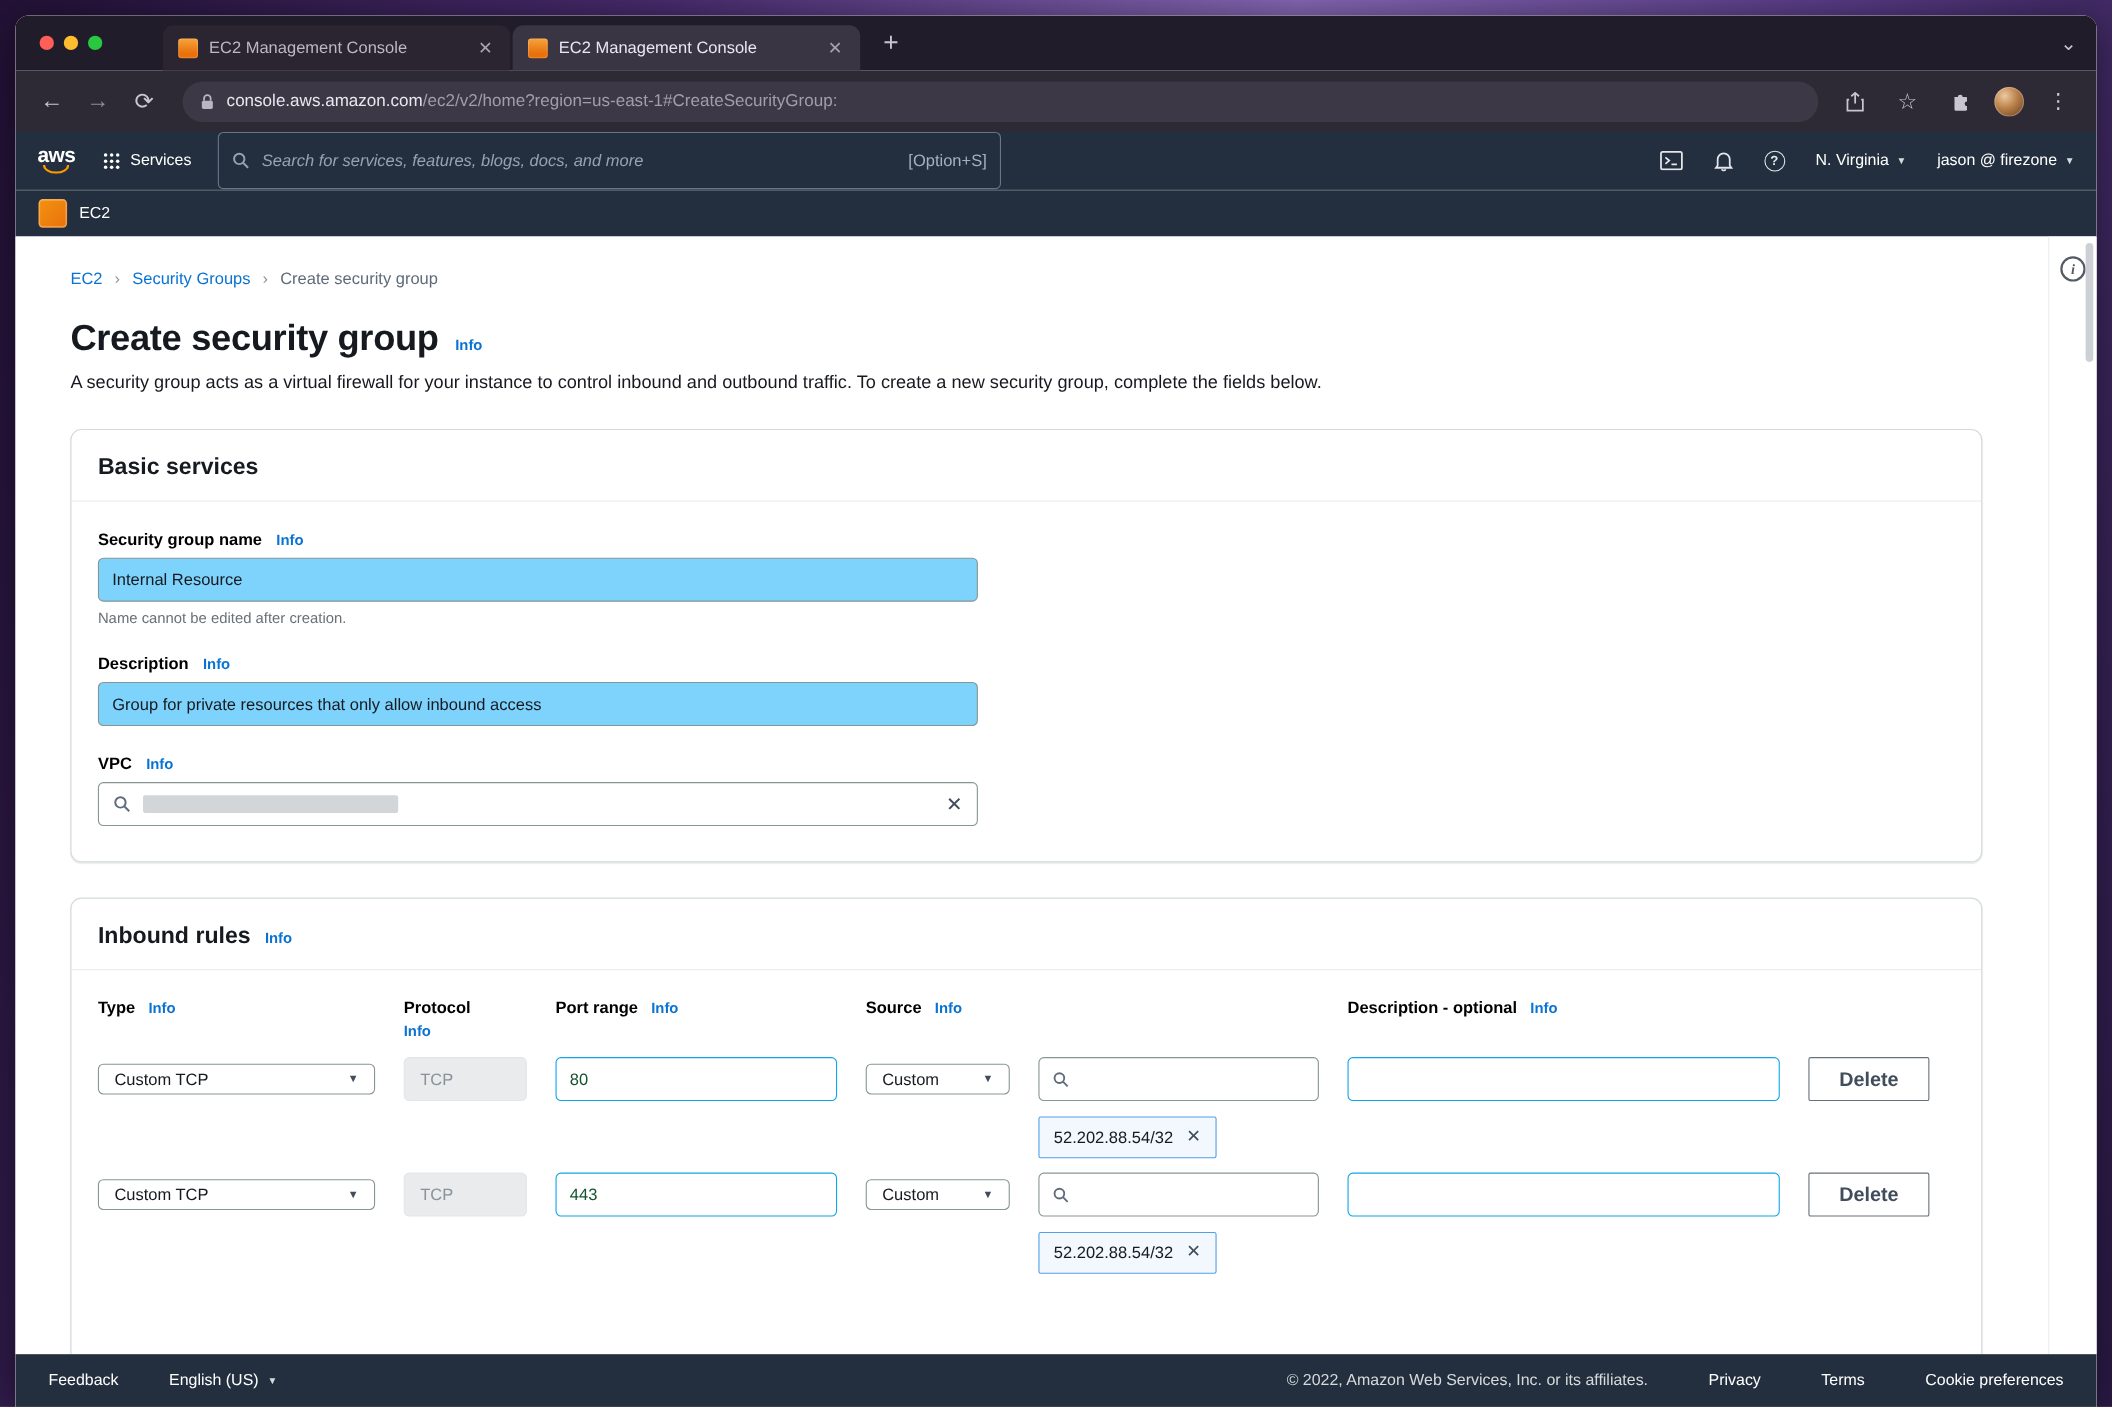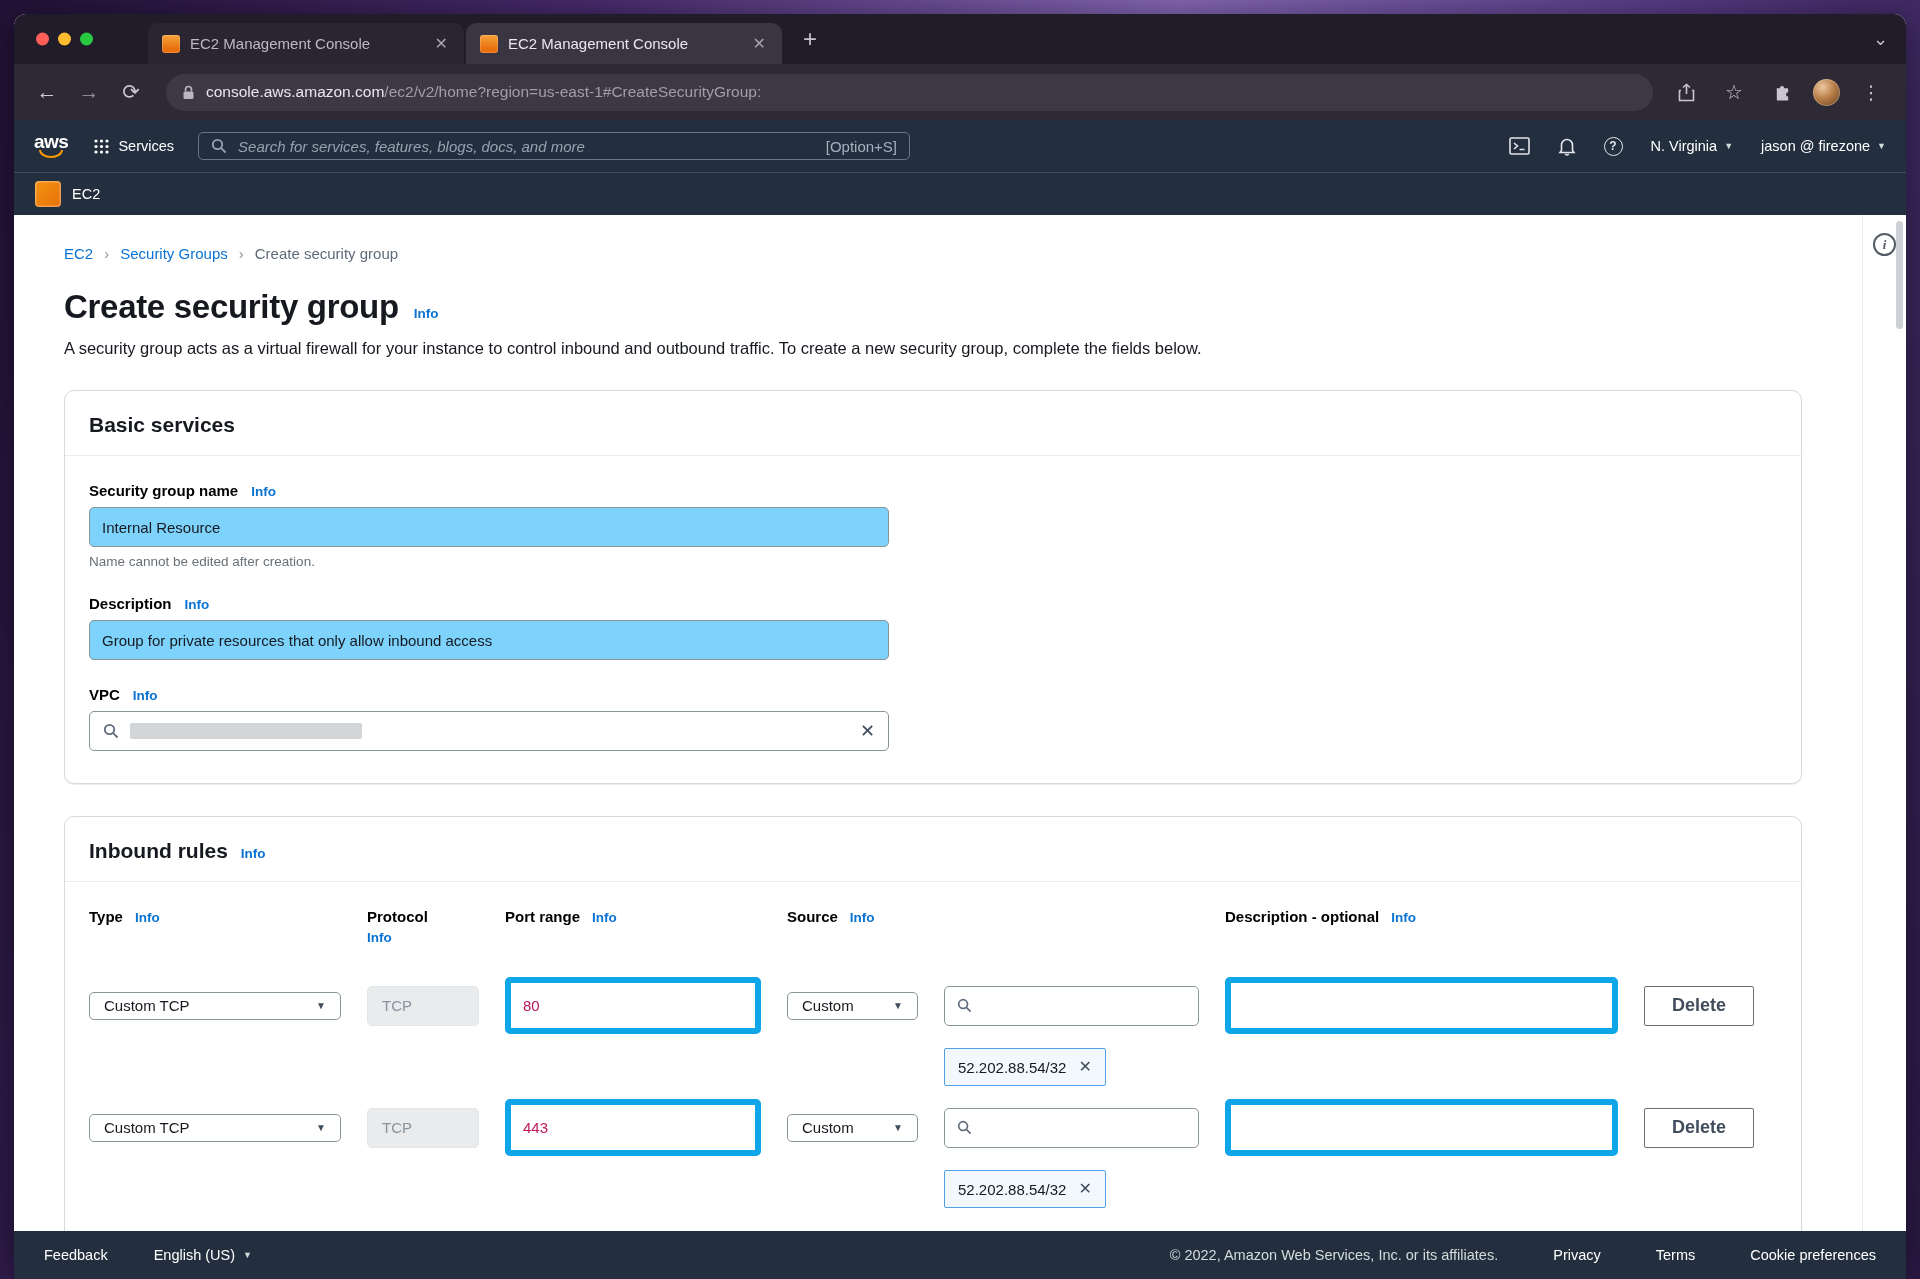--- a/index.html
+++ b/index.html
@@ -43,21 +43,21 @@
   .avatar { width:27px; height:27px; border-radius:50%;
             background: radial-gradient(circle at 35% 30%, #ecc9a0 0%, #b97f49 45%, #5e3b1d 100%);
             box-shadow: inset 0 0 0 1px rgba(255,255,255,.25); }
   
   .aws-header { height:53px; background:#232f3e; display:flex; align-items:center; padding:0 20px; gap:20px;
                 border-bottom:1px solid rgba(255,255,255,.14); flex-shrink:0; color:#fff; }
   .aws-logo { display:flex; flex-direction:column; align-items:center; margin-right:2px; }
   .aws-logo-text { font-weight:700; font-size:19px; letter-spacing:-.5px; line-height:16px; }
   .aws-smile { width:24px; height:8px; border:2px solid #f90; border-top:none; border-radius:0 0 12px 12px / 0 0 8px 8px; }
   .services { display:flex; align-items:center; gap:9px; font-size:14.5px; padding:6px 4px; }
-  .console-search { flex:0 1 712px; height:28px; border:1px solid #697687; border-radius:5px;
+  .console-search { flex:0 1 712px; height:52px; border:1px solid #697687; border-radius:5px;
                     display:flex; align-items:center; gap:11px; padding:0 12px; color:#95a3b1; }
   .console-search input { flex:1; background:transparent; border:none; outline:none; color:#fff;
                           font-style:italic; font-size:15px; font-family:inherit; }
   .console-search input::placeholder { color:#95a3b1; font-style:italic; }
   .search-shortcut { font-size:15px; color:#a4b1bf; font-style:normal;text-align:right; }
   .header-right { margin-left:auto; display:flex; align-items:center; gap:28px; }
   .help-circle { width:19px; height:19px; border:1.7px solid #e3e6ea; border-radius:50%;
                  display:grid; place-items:center; font-size:12px; font-weight:700; color:#e3e6ea; }
   .hdr-menu { display:flex; align-items:center; gap:7px; font-size:14.5px; }
   .caret-sm { font-size:9px; color:#d5dbdb; }
@@ -95,32 +95,32 @@
                 padding:0 12px; font-size:15px; color:#16191f; font-family:inherit; outline:none; display:block; background:#7dd3fc; }
   .field-help { margin-top:7px; font-size:13.5px; color:#687078; }
   .field-gap { height:26px; }
   .search-box { margin-top:8px; width:800px; height:40px; border:1px solid #879596; border-radius:5px;
                 display:flex; align-items:center; gap:11px; padding:0 13px; background:#fff; }
   .redacted { width:232px; height:16px; background:#d3d6d9; border-radius:2px; }
   .clear-x { margin-left:auto; font-size:18px; color:#414d5c; cursor:pointer; line-height:1; }
   
   .rules-grid { display:grid; grid-template-columns:252px 112px 256px 131px 255px 393px 1fr;
                 column-gap:26px; align-items:center; }
-  .rules-head { align-items:start; margin-bottom:32px; }
+  .rules-head { align-items:start; margin-bottom:16px; }
   .col-head { display:flex; align-items:baseline; gap:12px; font-size:15px; font-weight:700; color:#000; }
   .col-head.stack { flex-direction:column; gap:5px; }
   .span2 { grid-column:4 / 6; }
   .col6 { grid-column:6 / 7; }
   .select { height:28px; border:1px solid #879596; border-radius:5px; background:#fff; display:flex;
             align-items:center; justify-content:space-between; padding:0 14px; font-size:15px; color:#16191f; cursor:pointer; }
   .select .tri { font-size:10px; color:#414d5c; }
   .disabled-field { height:40px; background:#e9ebed; border:1px solid #e2e6e8; border-radius:5px;
                     display:flex; align-items:center; padding:0 14px; font-size:15px; color:#87929c; }
-  .cell-input { width:100%; height:57px; border:6px solid #0ea5e9; border-radius:5px; padding:0 12px;
-                font-size:15px; color:#be185d; font-family:inherit; outline:none; background:#fff; }
+  .cell-input { width:100%; height:40px; border:1px solid #0ea5e9; border-radius:5px; padding:0 12px;
+                font-size:15px; color:#14532d; font-family:inherit; outline:none; background:#fff; }
   .cell-search { height:40px; border:1px solid #879596; border-radius:5px; background:#fff; display:flex;
                  align-items:center; gap:10px; padding:0 12px; }
   .cell-search input { flex:1; border:none; outline:none; font-size:15px; font-family:inherit; background:transparent; }
   .delete-btn { width:110px; height:40px; background:#fff; border:1px solid #687078; border-radius:2px;
                 font-size:18px; font-weight:700; color:#414d5c; display:grid; place-items:center;
                 cursor:pointer; font-family:inherit; }
   .token-row { margin-top:14px; margin-bottom:13px; align-items:start; }
   .token { grid-column:5 / 6; justify-self:start; display:inline-flex; align-items:center; gap:12px;
            height:38px; padding:0 13px; background:#f2f8fd; border:1px solid #539fe5; border-radius:2px;
            font-size:15px; color:#16191f; }

